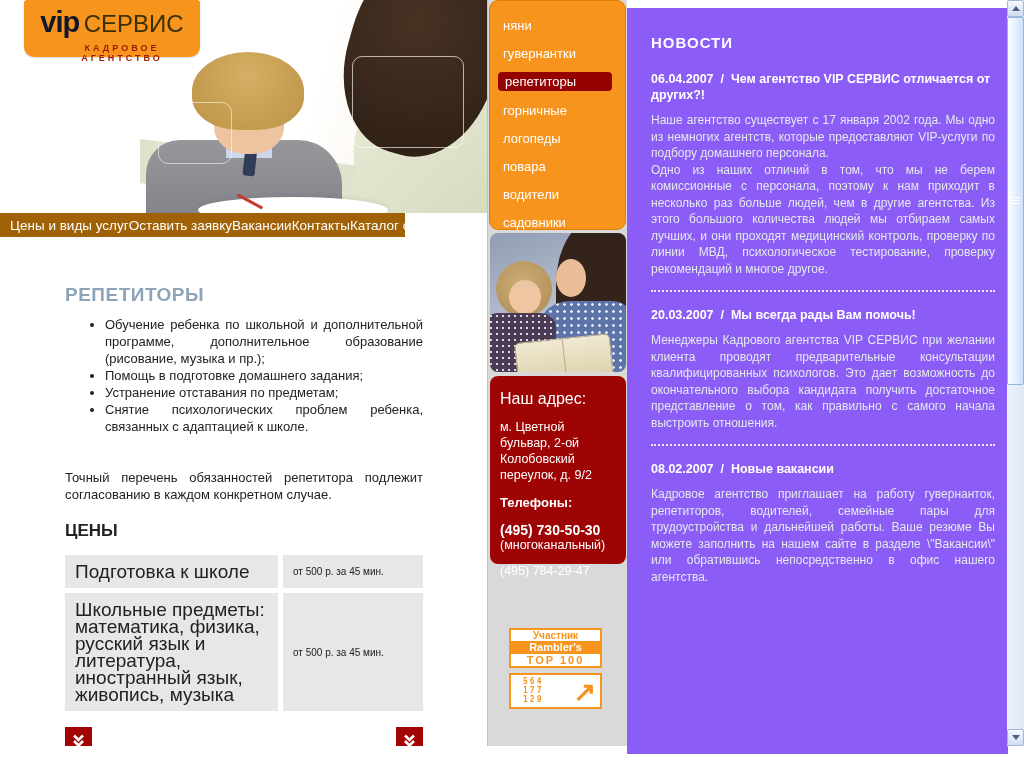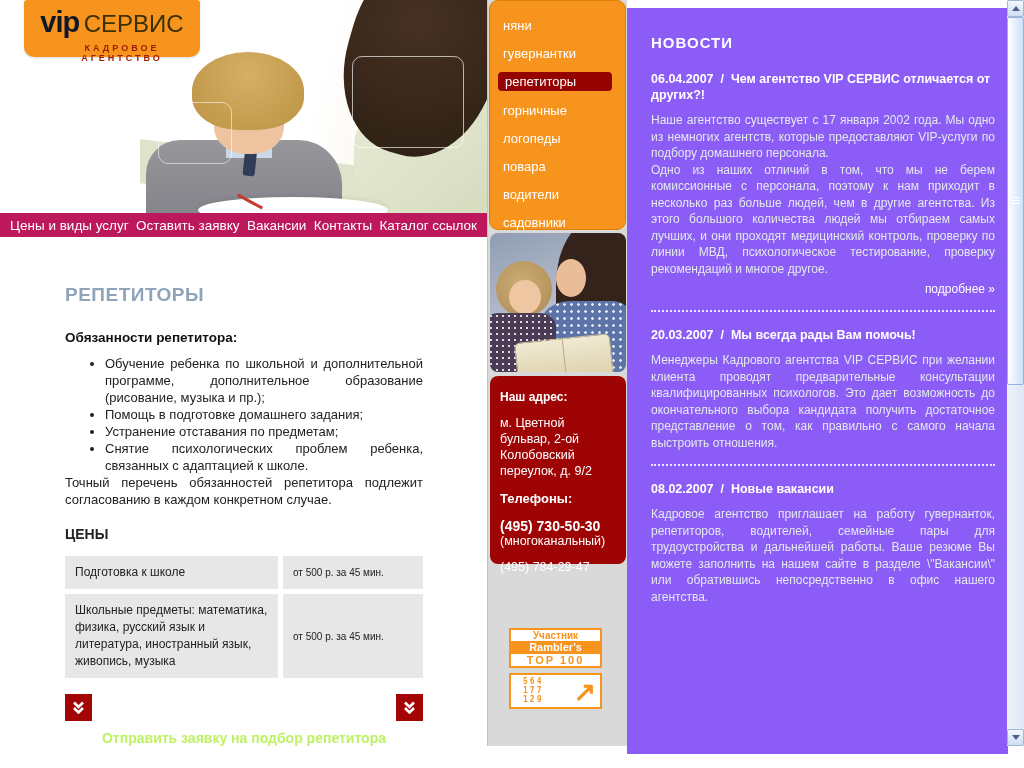--- a/index.html
+++ b/index.html
@@ -30,34 +30,34 @@
   .hp-outline2 { position:absolute; left:18px; top:102px; width:74px; height:62px; border:1px solid rgba(255,255,255,.55); border-radius:10px; }
 
   .logo { position:absolute; left:24px; top:0; width:176px; height:57px; background:#F7941E;
     border-radius:3px 3px 10px 10px; z-index:5; text-align:center; padding-top:8px;
     box-shadow:0 1px 2px rgba(0,0,0,.15); }
   .logo-line1 { line-height:28px; white-space:nowrap; }
   .logo-vip { color:#0f172a; font-weight:bold; font-size:29px; letter-spacing:-1px; }
   .logo-service { color:#3a3004; font-size:24px; letter-spacing:0; }
   .logo-sub { margin-top:2px; color:#9e1c00; font-size:9px; font-weight:bold; letter-spacing:3px;padding-left:20px; }
 
-  .nav { position:absolute; left:0; top:213px; width:487px; height:24px; background:#be185d;
+  .nav { position:absolute; left:0; top:213px; width:405px; height:24px; background:#a16207;
     display:flex; align-items:center; justify-content:space-between; padding:0 10px; z-index:4; }
   .nav a { color:#fff; font-size:13.5px; text-decoration:none; white-space:nowrap; cursor:pointer; }
 
   .content { position:absolute; left:65px; top:284px; width:358px; }
   .page-title { color:#8FA4B8; font-size:19px; font-weight:bold; letter-spacing:.5px; }
   .duties-title { margin-top:24px; font-size:13.5px; font-weight:bold; color:#111; }
   .duties { margin-top:10px; padding-left:40px; }
   .duties li { font-size:13px; line-height:17px; text-align:justify; color:#222; }
-  .note { margin-top:0; font-size:13px; line-height:17px; text-align:justify; }
-  .prices-title { margin-top:18px; font-size:14px; font-weight:bold; }
+  .note { margin-top:34px; font-size:13px; line-height:17px; text-align:justify; }
+  .prices-title { margin-top:18px; font-size:17px; font-weight:bold; }
   .price-table { margin-top:14px; }
   .price-row { display:flex; gap:5px; margin-bottom:5px; }
-  .price-cell-service { width:213px; background:#E7E7E7; padding:8px 10px; font-size:12px; line-height:17px; }
+  .price-cell-service { width:213px; background:#E7E7E7; padding:8px 10px; font-size:19px; line-height:17px; }
   .price-cell-price { flex:1; background:#E7E7E7; padding:8px 10px; font-size:10px; display:flex; align-items:center; }
   .submit-row { margin-top:16px; display:flex; gap:5px; height:27px; }
   .chev-box { width:27px; background:#A30505; display:flex; align-items:center; justify-content:center; cursor:pointer; }
   .submit-btn { flex:1; background:#A30505; color:#bef264; font-weight:bold; font-size:14px;
     display:flex; align-items:center; justify-content:center; border:none; cursor:pointer;
     font-family:"Liberation Sans", sans-serif;margin-top:44px; }
 
   
   .mid-col { position:absolute; left:487px; top:0; width:140px; height:746px; background:#D9D9D9; border-left:1px solid #c2c2c2; }
   .menu-panel { position:absolute; left:1px; right:1px; top:0; height:230px; background:#F7941E;
@@ -77,21 +77,21 @@
   .mp-girl-hair { position:absolute; left:6px; top:28px; width:56px; height:56px; background:radial-gradient(circle at 45% 40%,#cdad76,#ab8a52); border-radius:50%; }
   .mp-girl-face { position:absolute; left:19px; top:47px; width:32px; height:34px; background:#eec6a2; border-radius:50%; }
   .mp-girl-dress { position:absolute; left:-8px; top:80px; width:74px; height:64px; background-color:#4a3c54;
     background-image:radial-gradient(#e8d7e0 1px, transparent 1.4px); background-size:6px 6px; border-radius:22%; }
   .mp-book { position:absolute; left:26px; bottom:-10px; width:96px; height:44px; transform:rotate(-6deg);
     background:linear-gradient(180deg,#f0e9d2,#dcd1ab); border-radius:6px; border:1px solid #c9bd97; }
   .mp-book::after { content:""; position:absolute; left:50%; top:0; bottom:0; width:1px; background:#b8ab86; }
 
   .address-block { position:absolute; left:2px; top:376px; width:136px; height:188px; background:#9E0404;
     border-radius:8px; padding:14px 10px; color:#fff; }
-  .addr-title { font-size:12px; font-weight:bold; }
+  .addr-title { font-size:16px; font-weight:normal; }
   .addr-text { margin-top:11px; font-size:12.5px; line-height:16px; }
   .phones-title { margin-top:12px; font-size:13px; font-weight:bold; }
   .phone-main { margin-top:12px; font-size:14px; font-weight:bold; }
   .phone-note { font-size:12.5px; }
   .phone-alt { margin-top:12px; font-size:12.5px; }
 
   .badge { position:absolute; left:21px; top:628px; width:93px; cursor:pointer; }
   .badge-box1 { border:2px solid #F7941E; background:#fff; text-align:center; }
   .badge-r1 { color:#F7941E; font-size:10px; font-weight:bold; line-height:11px; }
   .badge-r2 { background:#F7941E; color:#fff; font-size:11px; font-weight:bold; line-height:13px; }
@@ -175,21 +175,20 @@
   <div class="nav">
     <a>Цены и виды услуг</a>
     <a>Оставить заявку</a>
     <a>Вакансии</a>
     <a>Контакты</a>
     <a>Каталог ссылок</a>
   </div>
 
   <div class="content">
     <div class="page-title">РЕПЕТИТОРЫ</div>
-    <div class="duties-title">Обязанности репетитора:</div>
     <ul class="duties">
       <li>Обучение ребенка по школьной и дополнительной программе, дополнительное образование (рисование, музыка и пр.);</li>
       <li>Помощь в подготовке домашнего задания;</li>
       <li>Устранение отставания по предметам;</li>
       <li>Снятие психологических проблем ребенка, связанных с адаптацией к школе.</li>
     </ul>
     <p class="note">Точный перечень обязанностей репетитора подлежит согласованию в каждом конкретном случае.</p>
     <div class="prices-title">ЦЕНЫ</div>
 
     <div class="price-table">
@@ -276,23 +275,20 @@
   <div class="news-title">НОВОСТИ</div>
 
   <div>
     <div class="news-head">
       <span>06.04.2007</span>
       &nbsp;<span>/</span>&nbsp;
       <span>Чем агентство VIP СЕРВИС отличается от других?!</span>
     </div>
     <div class="news-body">Наше агентство существует с 17 января 2002 года. Мы одно из немногих агентств, которые предоставляют VIP-услуги по подбору домашнего персонала.
 Одно из наших отличий в том, что мы не берем комиссионные с персонала, поэтому к нам приходит в несколько раз больше людей, чем в другие агентства. Из этого большого количества людей мы отбираем самых лучших, и они проходят медицинский контроль, проверку по линии МВД, психологическое тестирование, проверку рекомендаций и многое другое.</div>
-    <div class="news-more">
-      <a>подробнее »</a>
-    </div>
   </div>
 
   <div class="news-sep"></div>
 
   <div>
     <div class="news-head">
       <span>20.03.2007</span>
       &nbsp;<span>/</span>&nbsp;
       <span>Мы всегда рады Вам помочь!</span>
     </div>

